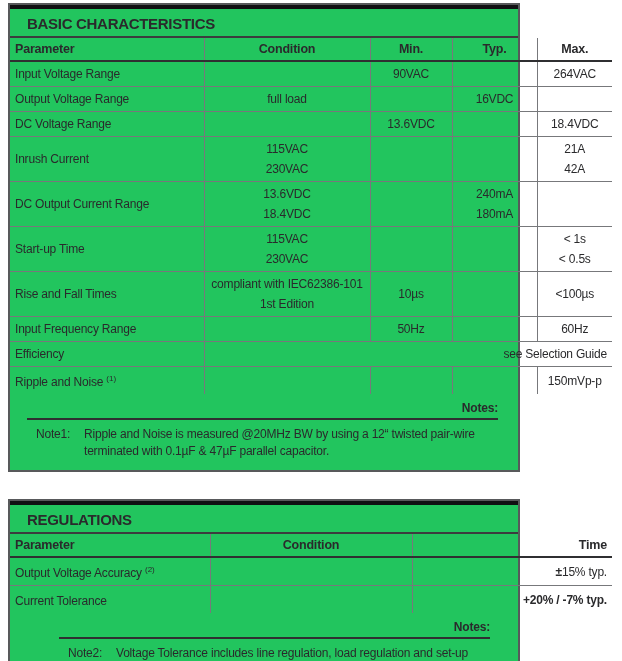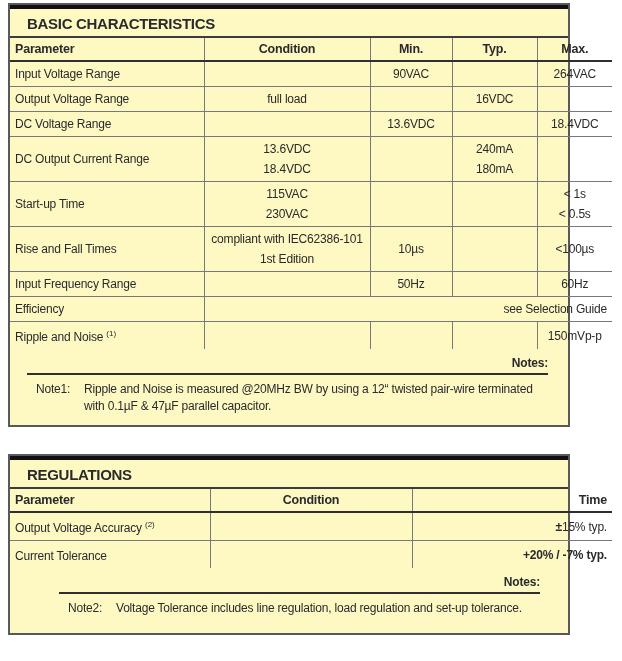--- a/index.html
+++ b/index.html
@@ -6,23 +6,23 @@
   body {
     width: 622px; height: 661px;
     background: #ffffff;
     font-family: "Liberation Sans", "DejaVu Sans", sans-serif;
     color: #2a2a2c;
     letter-spacing: -0.2px;
   }
   .page { padding: 3px 8px 0 8px; }
 
   .section {
-    width: 562px;
+    width: 512px;
     border: 2px solid #58595b;
-    background: #fef9c3;
+    background: #22c55e;
   }
   .top-bar { height: 4px; background: #101012; }
   .section-title {
     font-size: 15px; font-weight: bold;
     padding: 6px 8px 4px 17px;
     border-bottom: 2px solid #3c3c3e;
     letter-spacing: -0.3px;
   }
 
   table {
@@ -102,20 +102,29 @@
           <td class="center"></td>
         </tr>
         <tr>
           <td class="left">DC Voltage Range</td>
           <td class="center"></td>
           <td class="center">13.6VDC</td>
           <td class="center"></td>
           <td class="center">18.4VDC</td>
         </tr>
         <tr>
+          <td class="left">Inrush Current</td>
+          <td class="center">115VAC
+230VAC</td>
+          <td class="center"></td>
+          <td class="center"></td>
+          <td class="center">21A
+42A</td>
+        </tr>
+        <tr>
           <td class="left">DC Output Current Range</td>
           <td class="center">13.6VDC
 18.4VDC</td>
           <td class="center"></td>
           <td class="center">240mA
 180mA</td>
           <td class="center"></td>
         </tr>
         <tr>
           <td class="left">Start-up Time</td>

